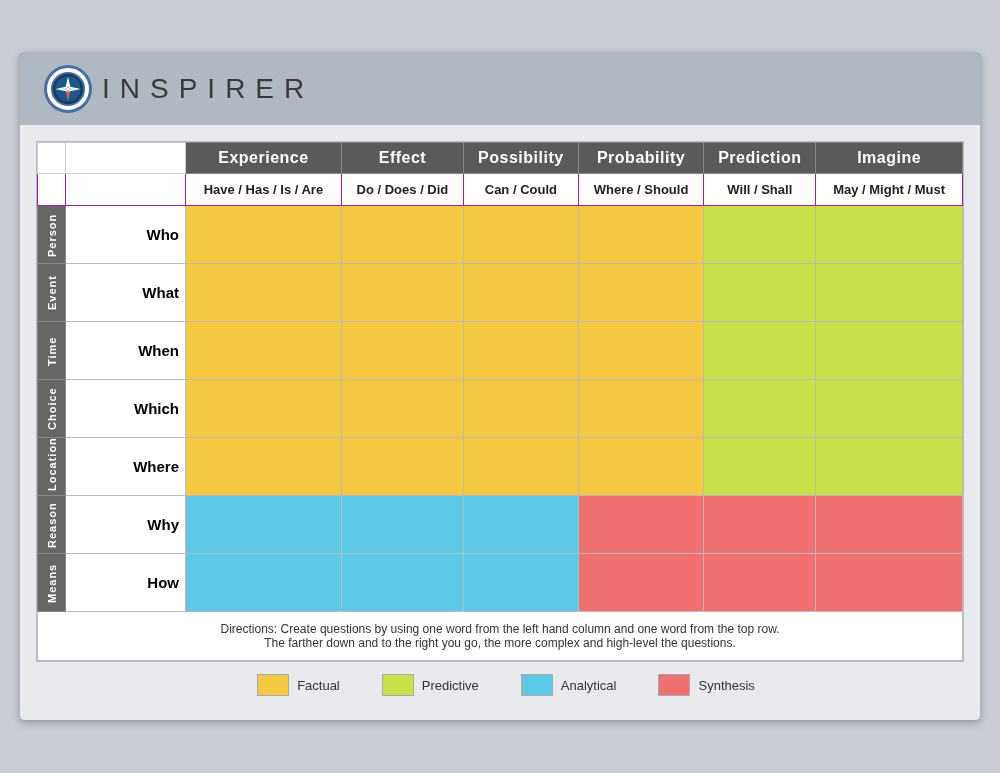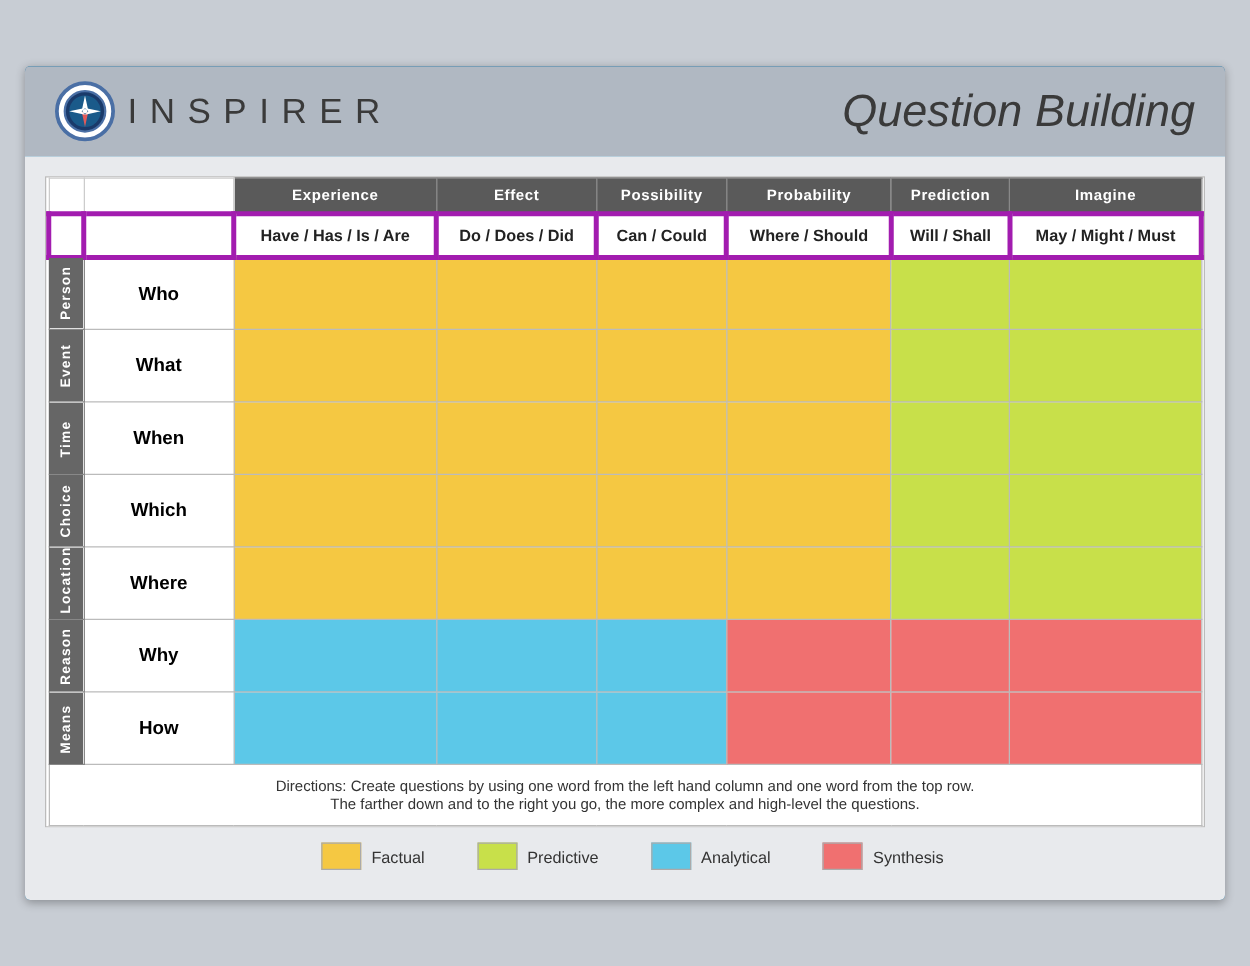--- a/index.html
+++ b/index.html
@@ -68,40 +68,40 @@
       background: white;
       border: 1px solid #bbb;
     }
     table {
       width: 100%;
       border-collapse: collapse;
     }
     .header-row-top th {
       background: #5a5a5a;
       color: white;
-      font-size: 12px;
+      font-size: 16px;
       font-weight: 600;
       text-align: center;
       padding: 6px 4px;
       border: 1px solid #888;
       letter-spacing: 0.5px;
       margin-top: 12px;
     }
     .header-row-top th.empty-top {
       background: white;
       border: 1px solid #ccc;
     }
     .header-row-sub th {
       background: white;
       color: #222;
       font-size: 13px;
       font-weight: 700;
       text-align: center;
       padding: 8px 4px;
-      border: 4px solid #a21caf;
+      border: 1px solid #a21caf;
     }
     .header-row-sub th.empty-sub {
       background: white;
     }
     
     .row-label-cell {
       background: #666;
       color: white;
       font-size: 11px;
       font-weight: 600;
@@ -111,21 +111,21 @@
       transform: rotate(180deg);
       width: 28px;
       padding: 4px 2px;
       border: 1px solid #888;
       letter-spacing: 1px;
     }
     .question-cell {
       background: white;
       font-size: 15px;
       font-weight: 700;
-      text-align: center;
+      text-align: right;
       padding: 10px 6px;
       border: 1px solid #bbb;
       width: 120px;
       margin-top: 46px;
     }
     .color-cell {
       border: 1px solid #bbb;
       padding: 0;
     }
     
@@ -191,21 +191,20 @@
           <circle cx="20" cy="20" r="14" fill="#1a5a8a"></circle>
           <polygon points="20,6 23,20 20,17 17,20" fill="white"></polygon>
           <polygon points="20,34 17,20 20,23 23,20" fill="#e05a5a"></polygon>
           <polygon points="6,20 20,17 17,20 20,23" fill="white"></polygon>
           <polygon points="34,20 20,23 23,20 20,17" fill="white"></polygon>
           <circle cx="20" cy="20" r="2" fill="white"></circle>
         </svg>
       </div>
       <div class="logo-text">INSPIRER</div>
     </div>
-    <div class="header-title">Question Building</div>
   </div>
 
   <div class="main">
     <div class="table-wrapper">
       <table>
         <thead>
           <tr class="header-row-top">
             <th class="empty-top row-label-cell-empty"></th>
             <th class="empty-top" style="width:120px;"></th>
             <th>Experience</th>

